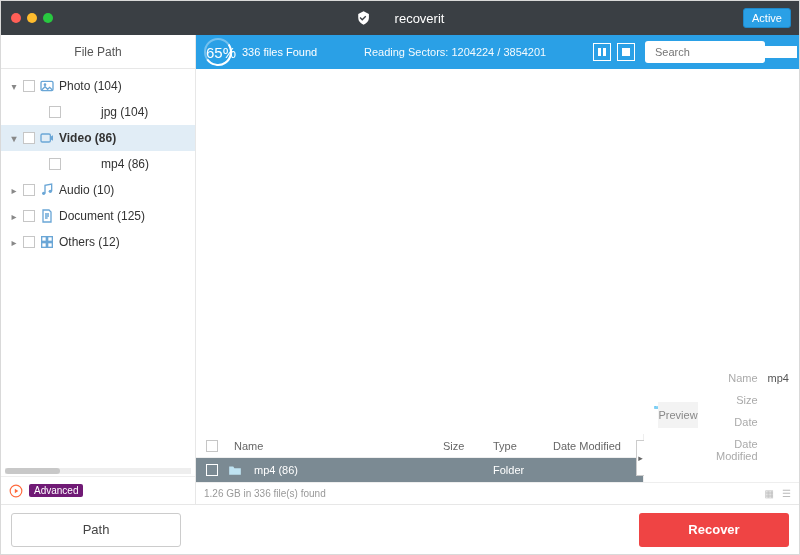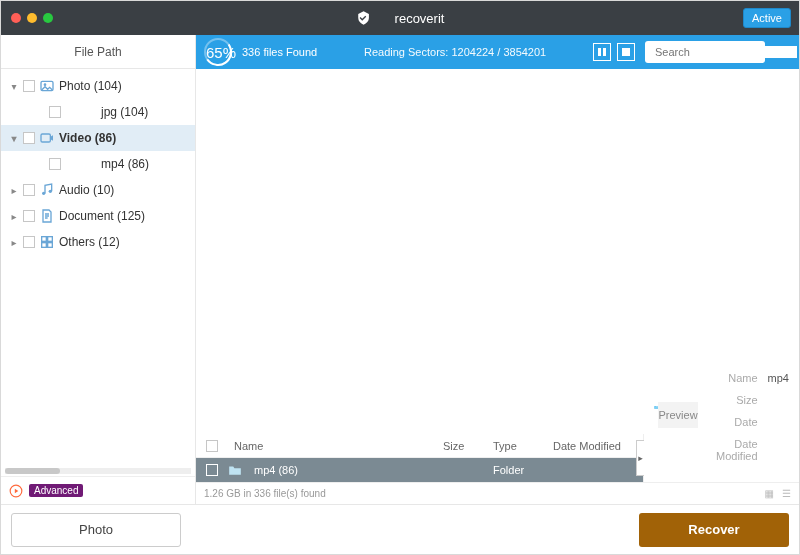--- a/index.html
+++ b/index.html
@@ -81,21 +81,21 @@
 .pv-meta .v { color: #555; }
 
 .status { height: 22px; border-top: 1px solid #eee; display: flex; align-items: center; font-size: 10px; color: #999; padding: 0 8px; }
 .view-toggles { margin-left: auto; display: flex; gap: 8px; color: #bbb; }
 .view-toggles span { cursor: pointer; }
 
 
 .footer { height: 50px; border-top: 1px solid #e7e7e7; display: flex; align-items: center; padding: 0 10px; }
 .btn { height: 34px; border-radius: 3px; font-size: 13px; display: flex; align-items: center; justify-content: center; cursor: pointer; }
 .btn.back { width: 170px; border: 1px solid #ccc; color: #444; background: #fff; }
-.btn.recover { width: 150px; background: #a16207; color: #fff; margin-left: auto; font-weight: 600; }
+.btn.recover { width: 150px; background: #ef4444; color: #fff; margin-left: auto; font-weight: 600; }
 </style>
 </head>
 <body>
 
 <div class="window">
   <div class="header">
     <div class="traffic">
       <div class="dot red"></div>
       <div class="dot yellow"></div>
       <div class="dot green"></div>
@@ -286,16 +286,16 @@
         <span>1.26 GB in 336 file(s) found</span>
         <div class="view-toggles">
           <span>▦</span>
           <span>☰</span>
         </div>
       </div>
     </div>
   </div>
 
   <div class="footer">
-    <div class="btn back">Photo</div>
+    <div class="btn back">Path</div>
     <div class="btn recover">Recover</div>
   </div>
 </div>
 
 </body></html>

